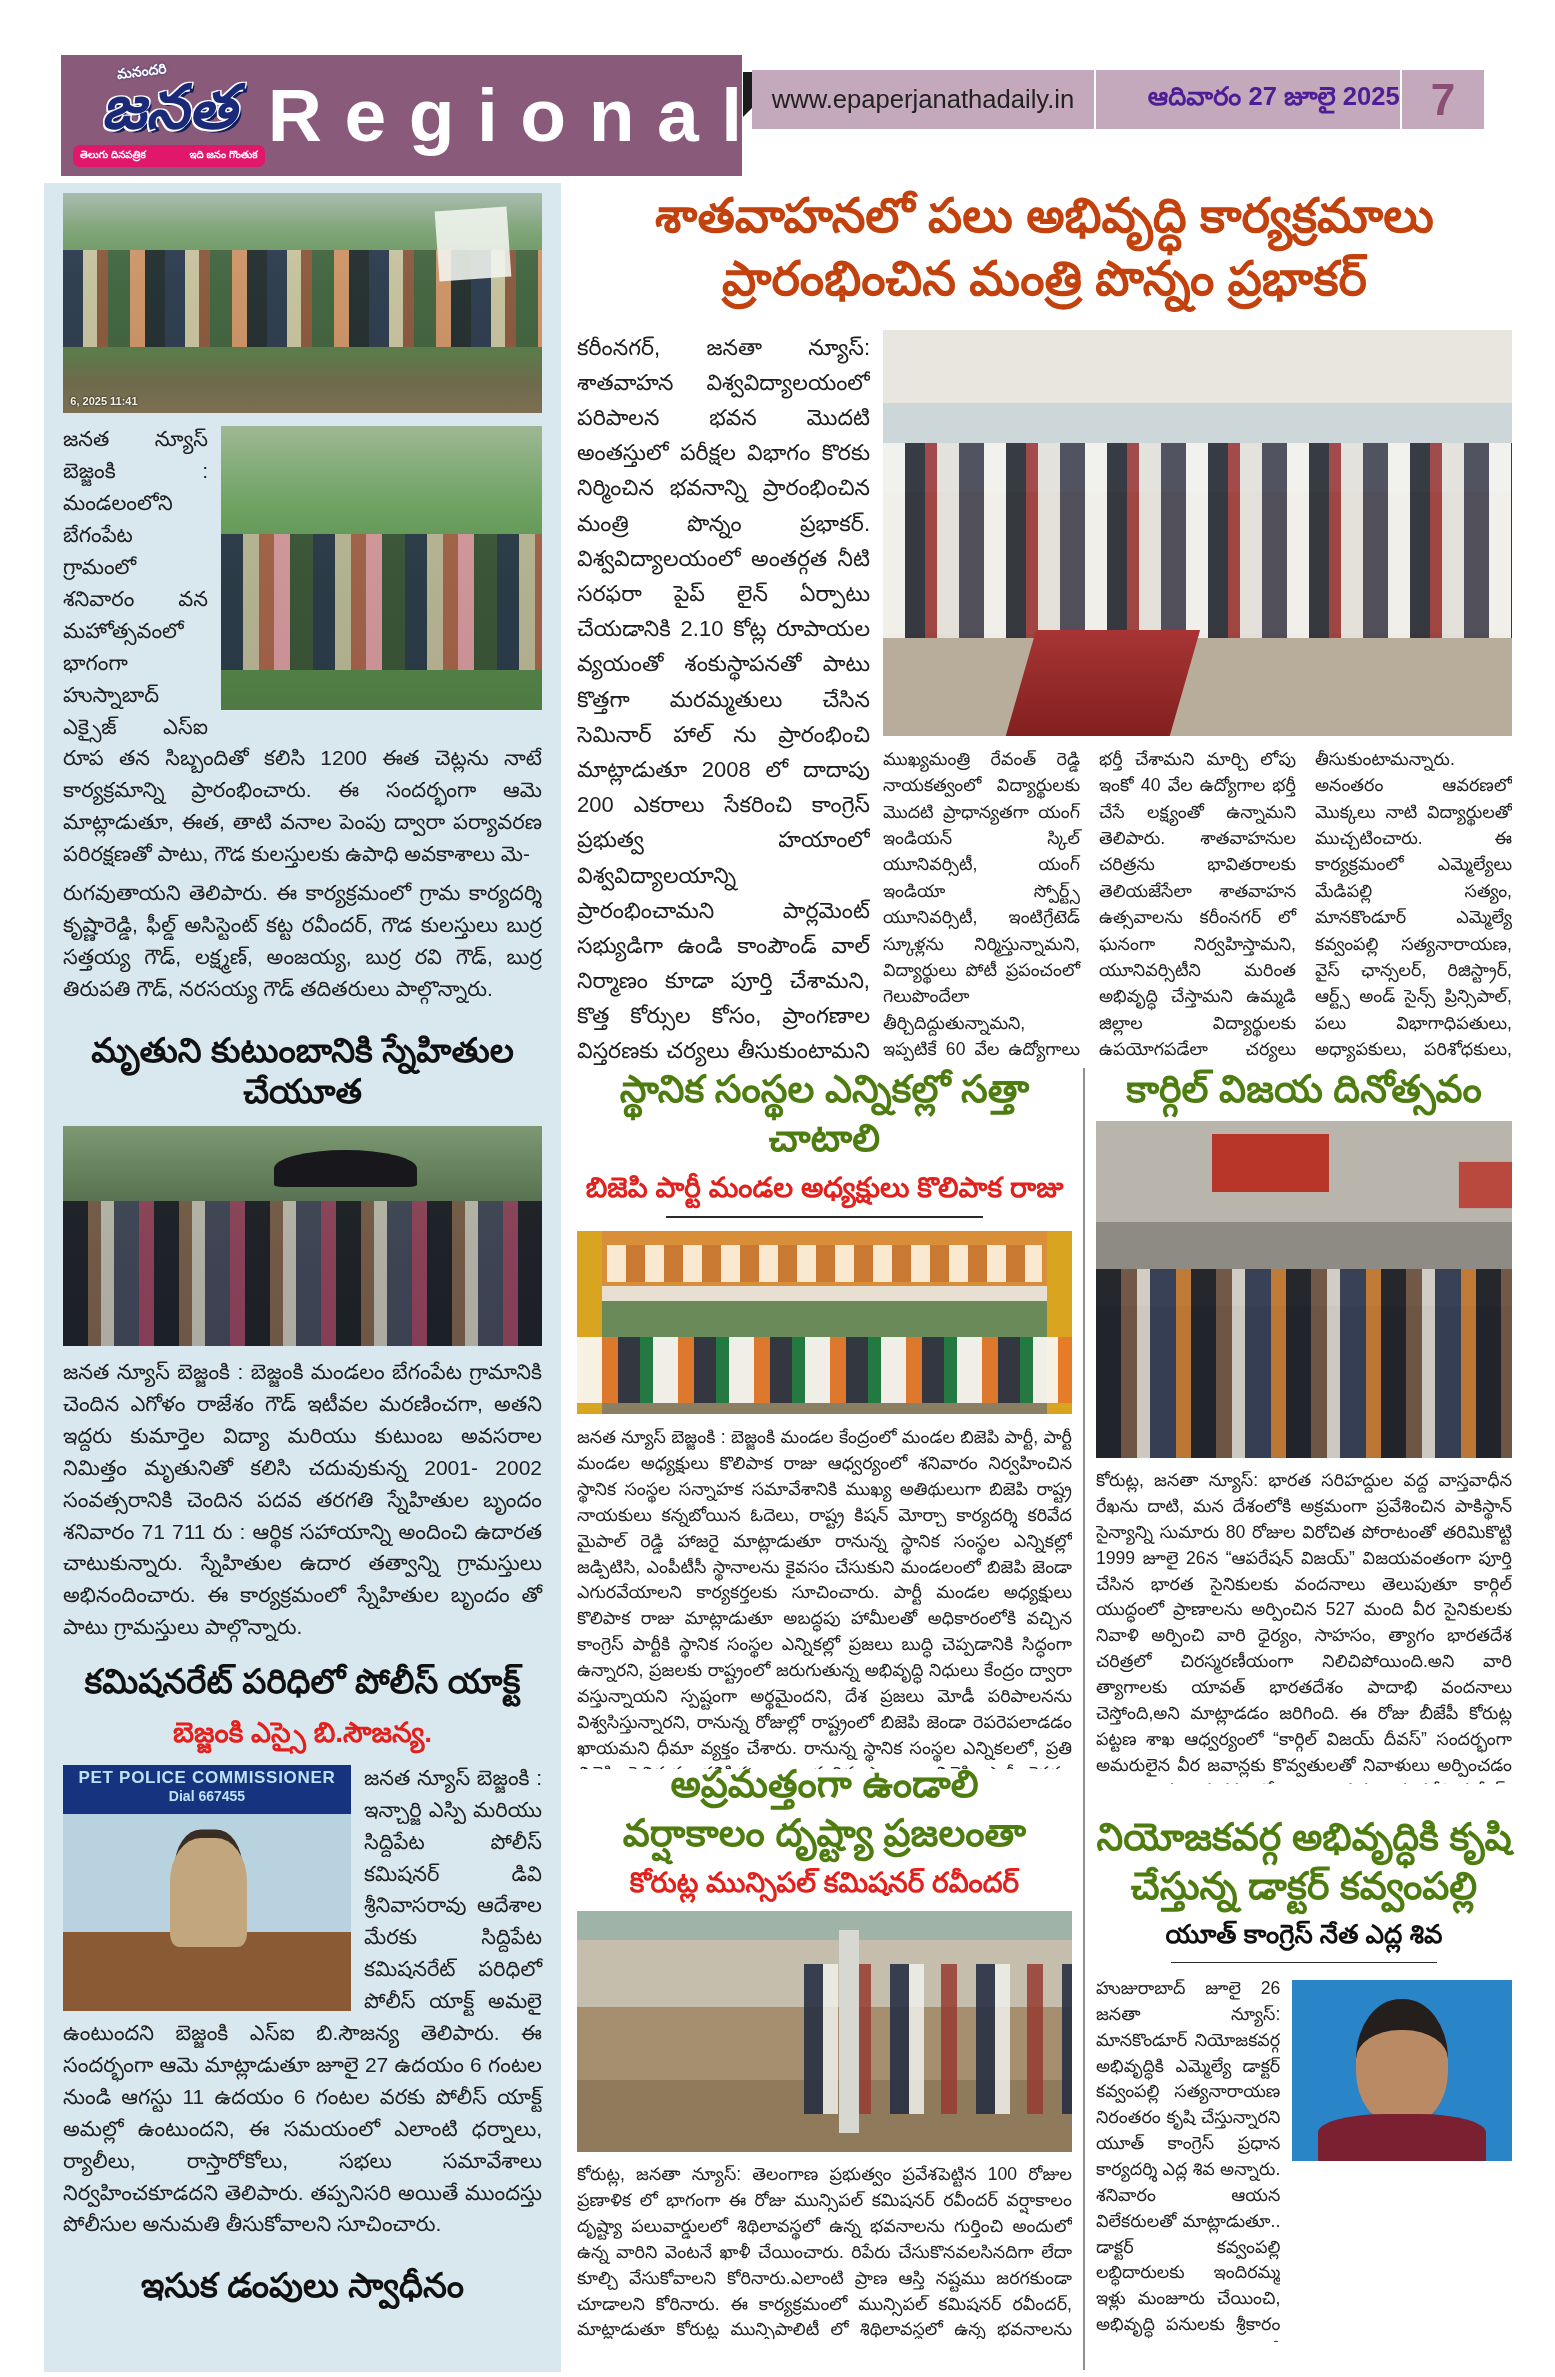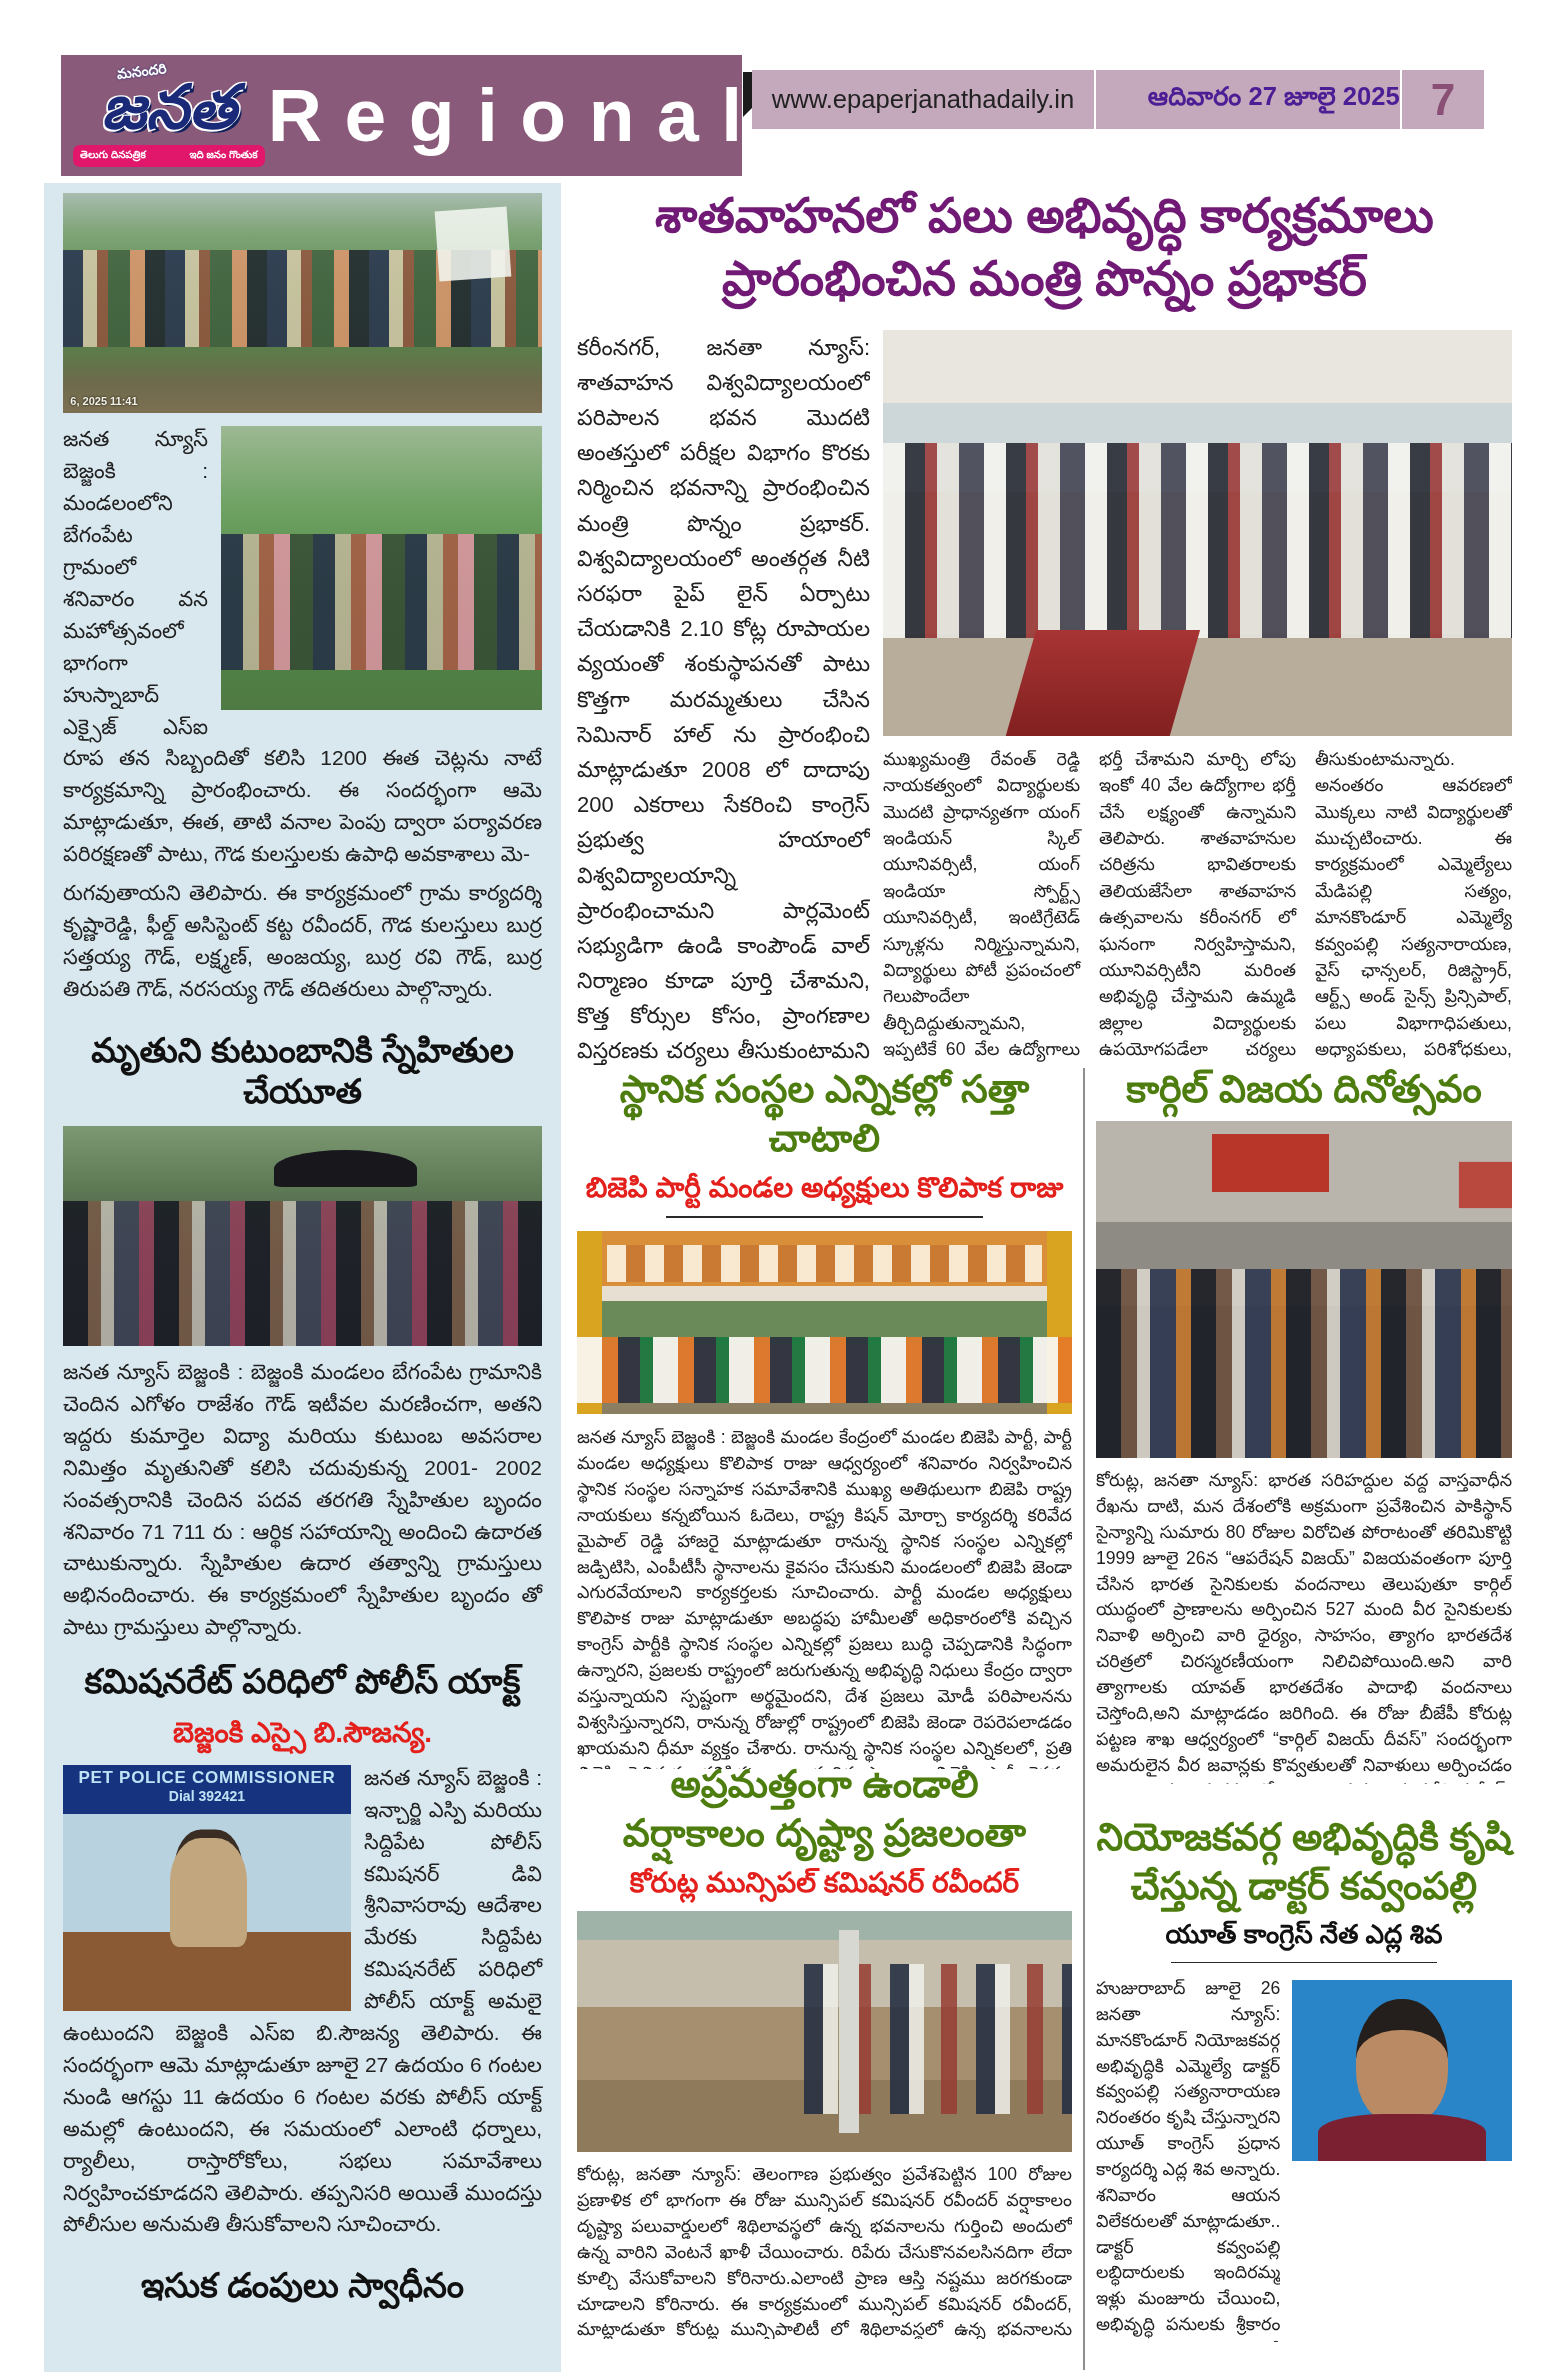--- a/index.html
+++ b/index.html
@@ -49,21 +49,21 @@
   .fl{float:left;width:288px;height:246px;margin:2.9px 13px 5.9px 0}
   .ts{position:absolute;left:7.3px;bottom:5.9px;color:#f2f2e6;font-size:11px;font-weight:bold;
       text-shadow:0 0 2.2px #000}
   .sign{position:absolute;left:0;top:0;right:0;height:48px;background:#15337e;color:#bfe3f6;
         text-align:center;font-weight:bold;padding-top:2.9px;box-sizing:border-box}
   .sign-l1{font-size:17px;letter-spacing:0.7px}
   .sign-l2{font-size:14px}
 
   
   .main-art{position:absolute;left:577px;top:184px;width:935px}
-  .main-hl{margin:0 0 19px;text-align:center;color:#701a75;font-size:48px;font-weight:bold;line-height:1.32}
+  .main-hl{margin:0 0 19px;text-align:center;color:#c2410c;font-size:48px;font-weight:bold;line-height:1.32}
   .main-body{position:relative}
   .main-lead{position:absolute;left:0;top:0;width:293px;height:741px;font-size:22px;line-height:1.6;
              overflow:hidden}
   .ph-main{margin-left:306px;height:406px}
   .main-cols{margin-left:306px;margin-top:10.2px;height:321px;column-count:3;column-gap:19px;
              font-size:17.6px;line-height:1.5;overflow:hidden}
 
   
   .col-art{position:absolute;box-sizing:border-box}
   .bjp{left:577px;top:1065px;width:495px}
@@ -176,21 +176,21 @@
       <p class="pt">జనత న్యూస్ బెజ్జంకి : బెజ్జంకి మండలం బేగంపేట గ్రామానికి చెందిన ఎగోళం రాజేశం గౌడ్ ఇటీవల మరణించగా, అతని ఇద్దరు కుమార్తెల విద్యా మరియు కుటుంబ అవసరాల నిమిత్తం మృతునితో కలిసి చదువుకున్న 2001- 2002 సంవత్సరానికి చెందిన పదవ తరగతి స్నేహితుల బృందం శనివారం 71 711 రు : ఆర్థిక సహాయాన్ని అందించి ఉదారత చాటుకున్నారు. స్నేహితుల ఉదార తత్వాన్ని గ్రామస్తులు అభినందించారు. ఈ కార్యక్రమంలో స్నేహితుల బృందం తో పాటు గ్రామస్తులు పాల్గొన్నారు.</p>
     </article>
 
     <article class="art">
       <h2 class="hl">కమిషనరేట్ పరిధిలో పోలీస్ యాక్ట్</h2>
       <div class="subhead red">బెజ్జంకి ఎస్సై బి.సౌజన్య.</div>
       <div class="clearfix">
         <div class="photo fl ph-police">
           <div class="sign">
             <div class="sign-l1">PET POLICE COMMISSIONER</div>
-            <div class="sign-l2">Dial 392421</div>
+            <div class="sign-l2">Dial 667455</div>
           </div>
         </div>
         <p class="pt">జనత న్యూస్ బెజ్జంకి : ఇన్చార్జి ఎస్పి మరియు సిద్దిపేట పోలీస్ కమిషనర్ డివి శ్రీనివాసరావు ఆదేశాల మేరకు సిద్దిపేట కమిషనరేట్ పరిధిలో పోలీస్ యాక్ట్ అమలై ఉంటుందని బెజ్జంకి ఎస్ఐ బి.సౌజన్య తెలిపారు. ఈ సందర్భంగా ఆమె మాట్లాడుతూ జూలై 27 ఉదయం 6 గంటల నుండి ఆగస్టు 11 ఉదయం 6 గంటల వరకు పోలీస్ యాక్ట్ అమల్లో ఉంటుందని, ఈ సమయంలో ఎలాంటి ధర్నాలు, ర్యాలీలు, రాస్తారోకోలు, సభలు సమావేశాలు నిర్వహించకూడదని తెలిపారు. తప్పనిసరి అయితే ముందస్తు పోలీసుల అనుమతి తీసుకోవాలని సూచించారు.</p>
       </div>
     </article>
 
     <article class="art">
       <h2 class="hl">ఇసుక డంపులు స్వాధీనం</h2>
 
     </article>

